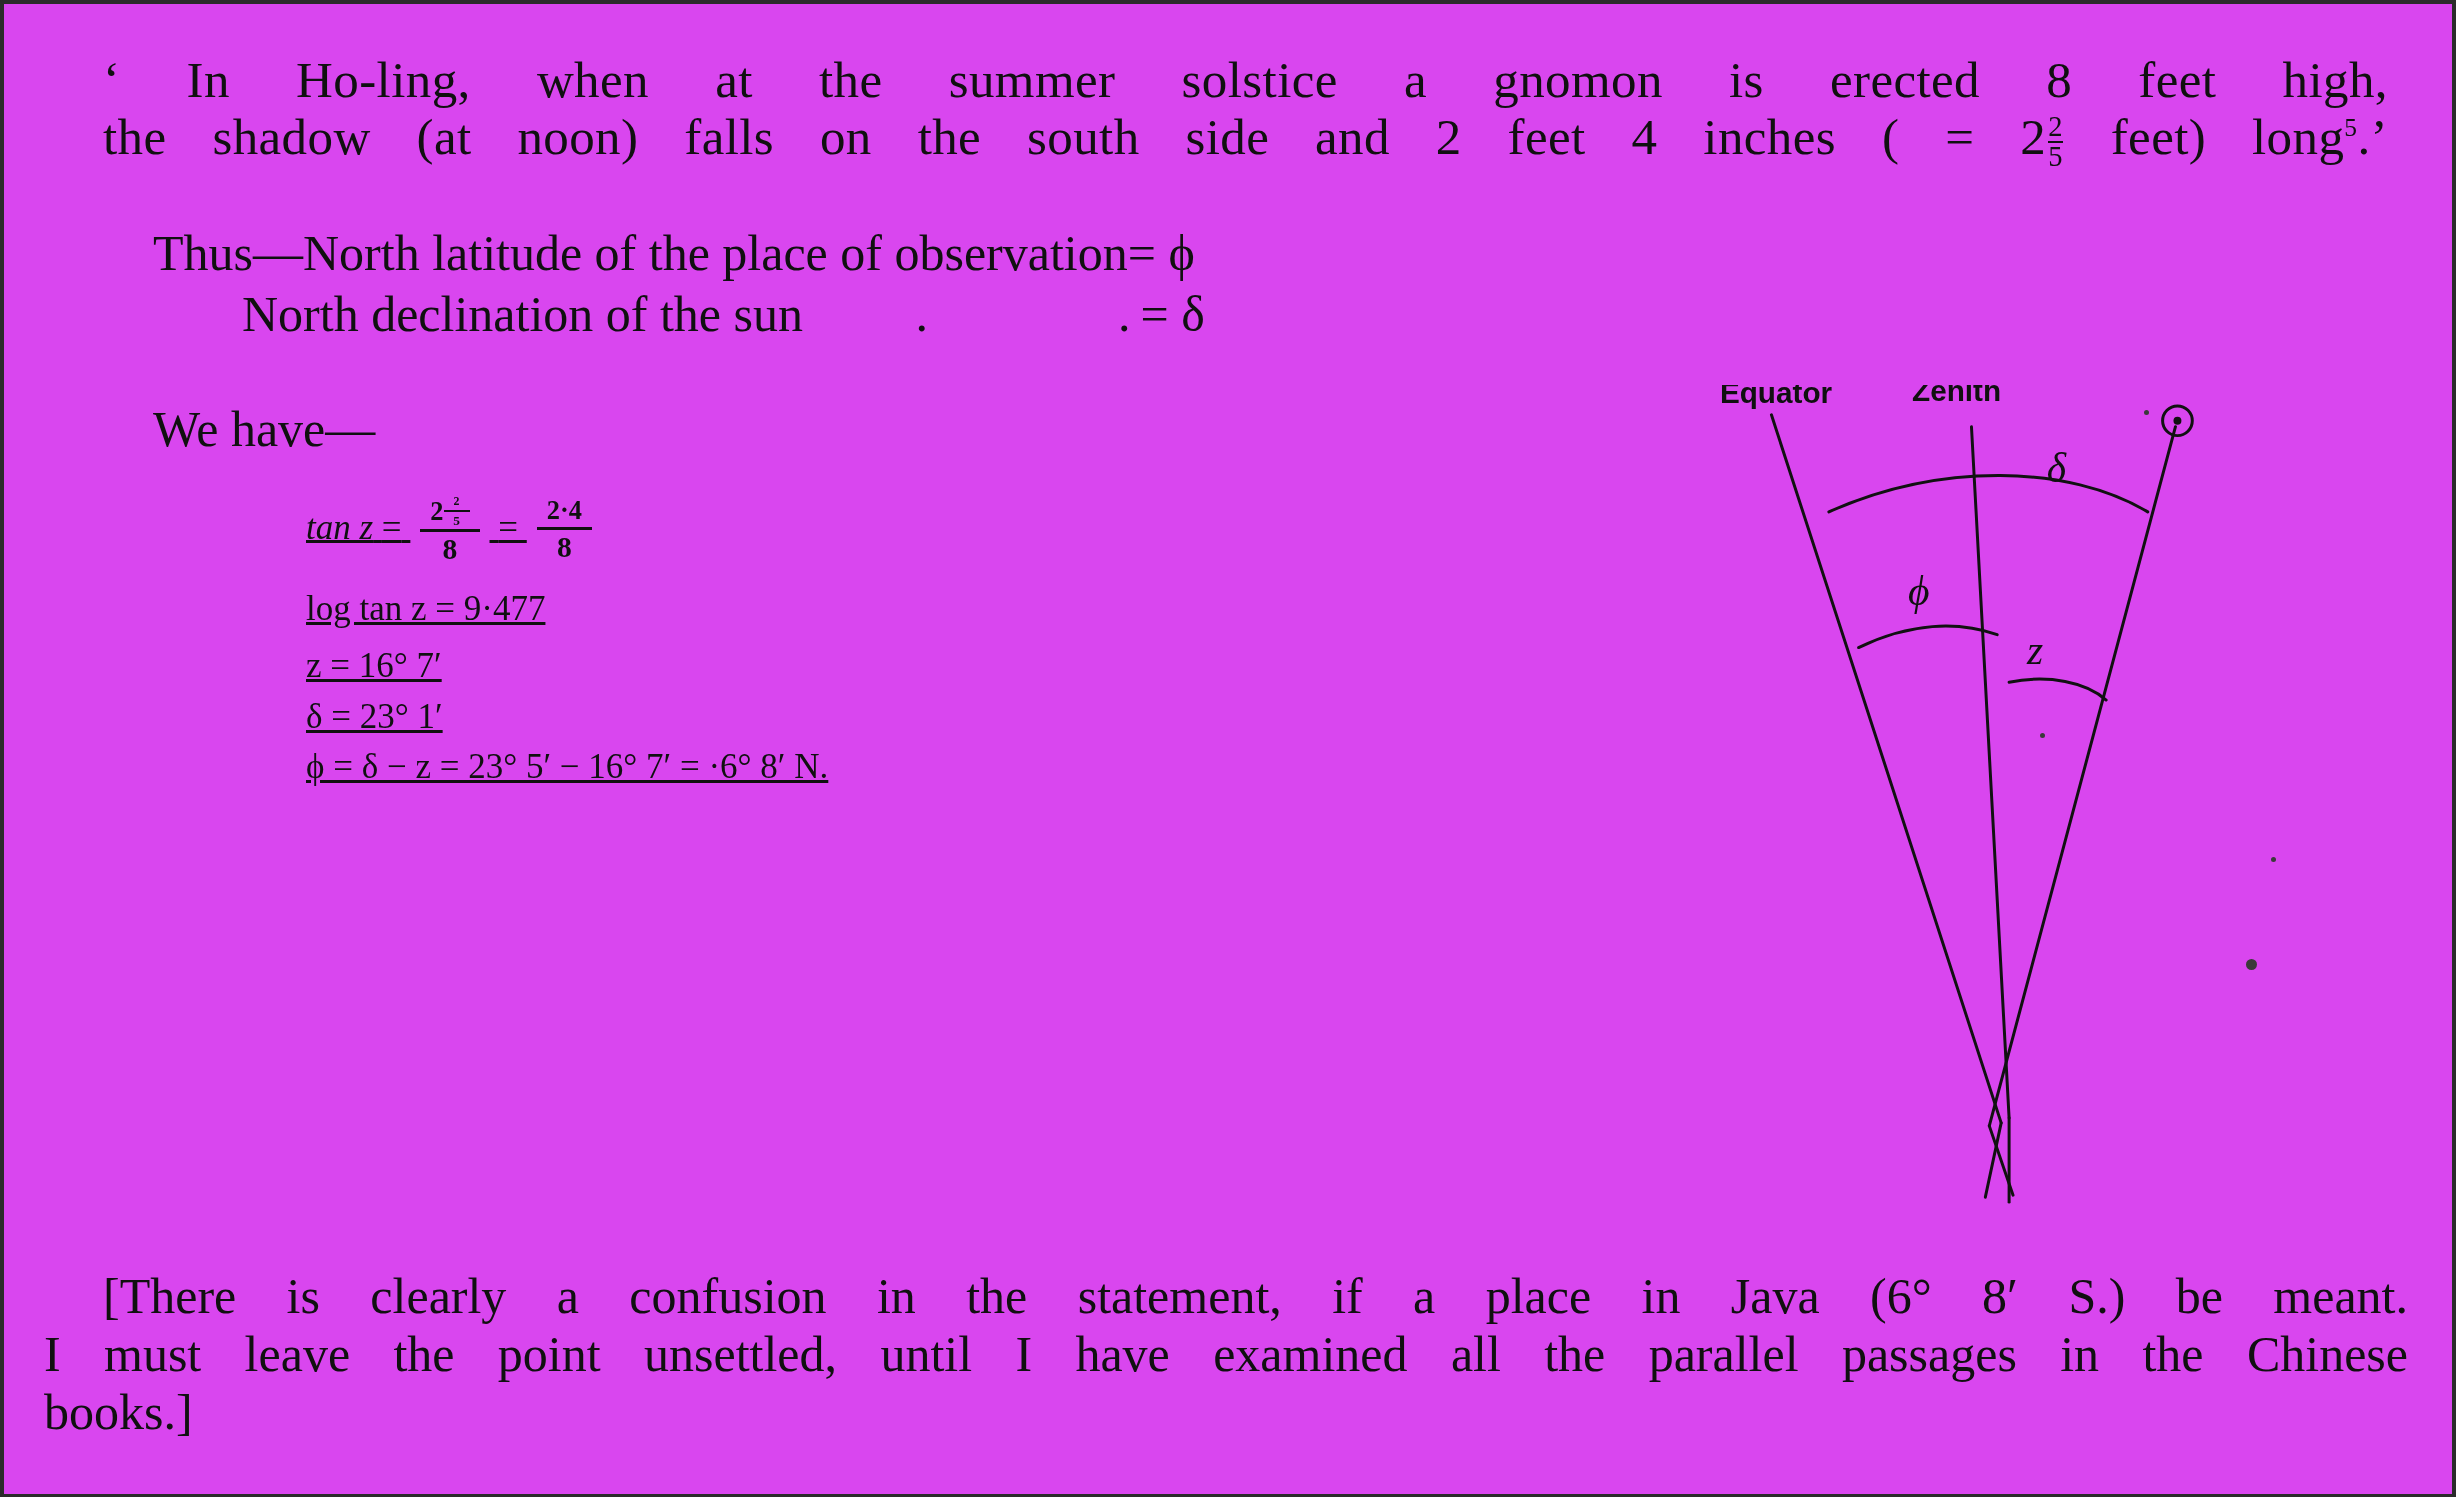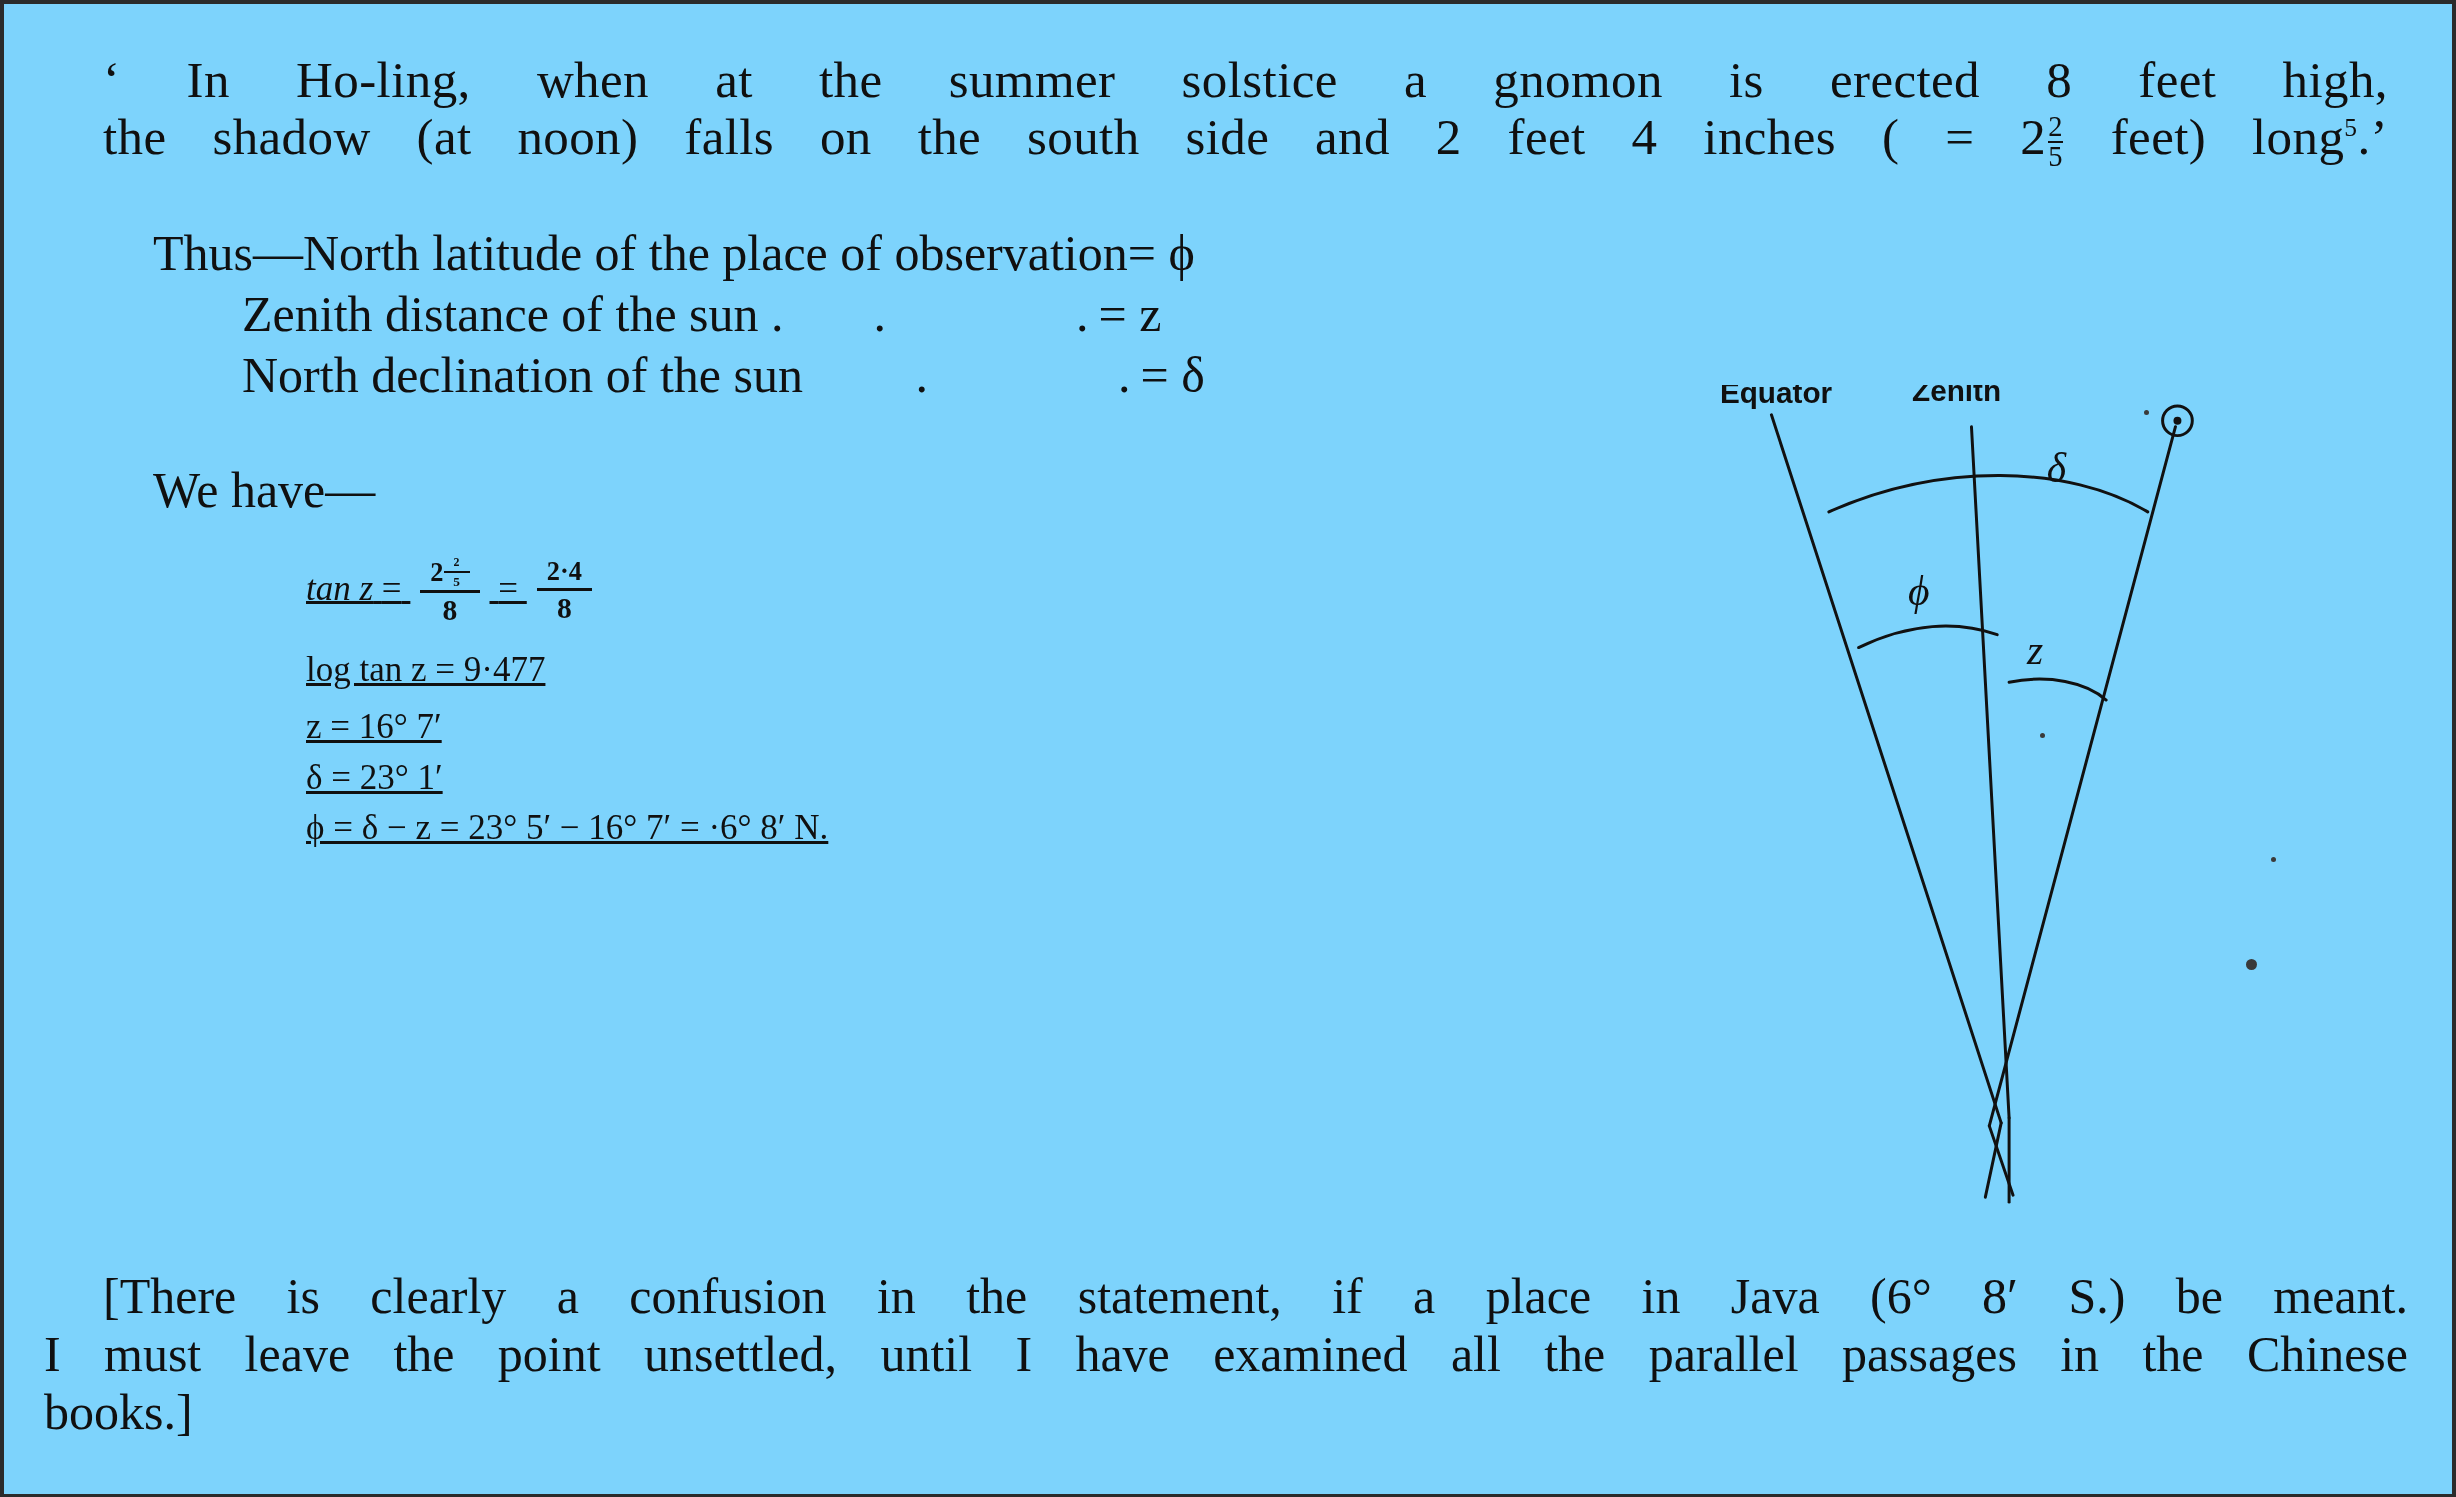--- a/index.html
+++ b/index.html
@@ -4,21 +4,21 @@
 <style>
   html, body {
     margin: 0;
     padding: 0;
     background: #ffffff;
   }
   #page {
     position: relative;
     width: 2456px;
     height: 1498px;
-    background: #7dd3fc;
+    background: #d946ef;
     box-sizing: border-box;
     border: 4px solid #2b2b2b;
     overflow: hidden;
     font-family: "Liberation Serif", serif;
     color: #101010;
   }
   .inner {
     position: absolute;
     left: 0; top: 0; right: 0; bottom: 0;
     padding: 30px 40px 20px 40px;
@@ -139,21 +139,20 @@
 
     <div class="quote">
       <span>‘ In  Ho-ling,  when  at  the  summer  solstice  a  gnomon  is  erected  8  feet  high,</span>
       <span class="l2">
         <span>the shadow (at noon) falls on the south side and </span><span>2</span><span> feet </span><span>4</span><span> inches ( = </span><span>2</span><span class="frac"><span class="num">2</span><span class="den">5</span></span><span> feet) long</span><sup class="fn">5</sup><span>.’</span>
       </span>
     </div>
 
     <div class="defs">
       <div class="row"><span>Thus—North latitude of the place of observation</span><span>= ϕ</span></div>
-      <div class="row indent"><span>Zenith distance of the sun .</span><span class="dots">    .        .</span><span>= z</span></div>
       <div class="row indent"><span>North declination of the sun</span><span class="dots">     .        .</span><span>= δ</span></div>
     </div>
 
     <div class="wehave">We have—</div>
 
     <div class="eqs">
       <div class="eq eq-tanz">
         <span class="ital">tan  z</span>
         <span>=</span>
         <span class="bigfrac">

